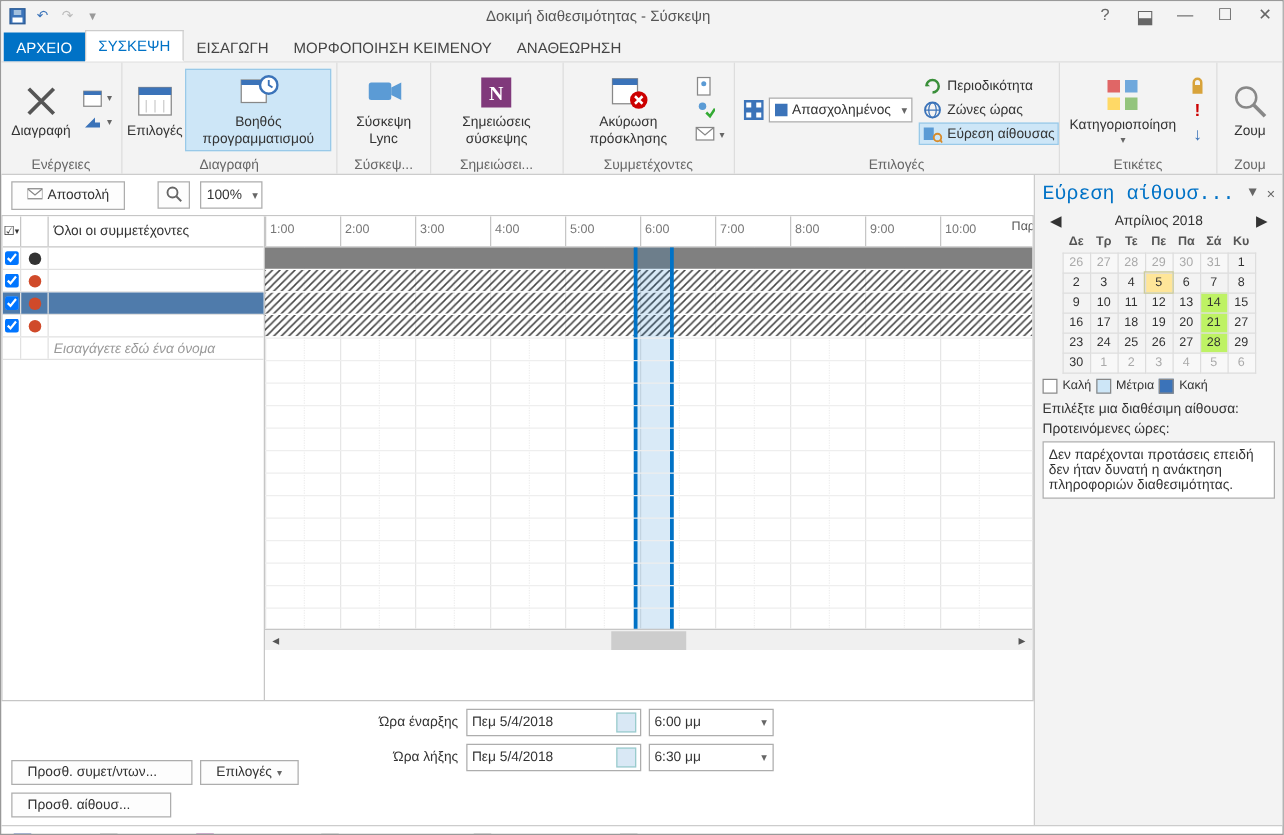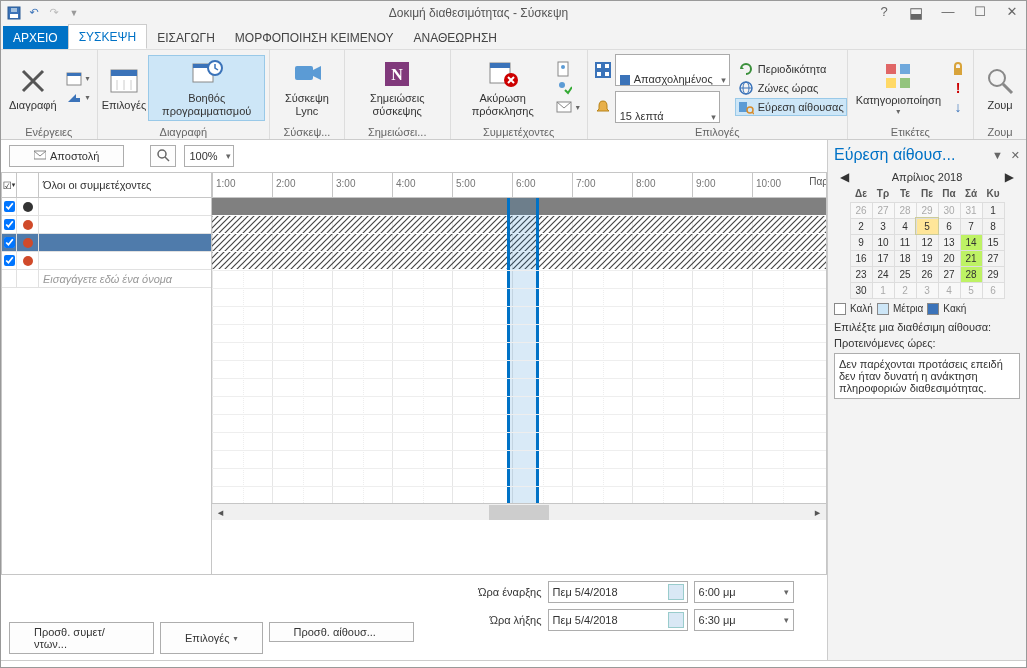--- a/index.html
+++ b/index.html
@@ -24,31 +24,31 @@
 .rgroup { border-right:1px solid #ddd; padding:2px 4px 0px; display:flex; flex-direction:column; }
 .rgroup-body { flex:1; display:flex; align-items:center; gap:2px; }
 .rgroup-label { text-align:center; color:#666; padding:2px 0 1px; font-size:11px; }
 .rbtn { display:flex; flex-direction:column; align-items:center; justify-content:center; padding:2px 4px; text-align:center; line-height:1.15; cursor:pointer; min-width:44px; }
 .rbtn .ic { width:32px; height:32px; margin-bottom:2px; display:flex; align-items:center; justify-content:center; }
 .rbtn.active { background:#cde6f7; border:1px solid #99c9e8; }
 .smallstack { display:flex; flex-direction:column; gap:1px; }
 .smallitem { display:flex; align-items:center; gap:4px; padding:1px 3px; white-space:nowrap; cursor:pointer; }
 .smallitem .sic { width:16px; height:16px; display:flex; align-items:center; justify-content:center; }
 .smallitem.active { background:#cde6f7; border:1px solid #99c9e8; padding:0 2px; }
-.combo-inp { border:1px solid #aaa; background:#fff; height:32px; padding:0 16px 0 4px; font-size:11px; position:relative; display:inline-flex; align-items:flex-end; min-width:70px; }
+.combo-inp { border:1px solid #aaa; background:#fff; height:20px; padding:0 16px 0 4px; font-size:11px; position:relative; display:inline-flex; align-items:center; min-width:70px; }
 .combo-inp::after { content:"▾"; position:absolute; right:3px; color:#666; font-size:9px; }
 
 
 .main-wrap { display:flex; height:520px; }
 .left-col { flex:1; display:flex; flex-direction:column; border-right:1px solid #ccc; }
 .right-col { width:198px; background:#f3f3f3; display:flex; flex-direction:column; }
 
 
 .ctrl-row { height:32px; display:flex; align-items:center; padding:4px 8px; gap:8px; }
-.btn-lite { border:1px solid #adadad; background:#fdfdfd; padding:3px 24px; font-size:11px; display:flex; align-items:center; gap:4px; cursor:pointer; }
+.btn-lite { border:1px solid #adadad; background:#fdfdfd; padding:3px 12px; font-size:11px; display:flex; align-items:center; gap:4px; cursor:pointer; }
 .icon-btn { width:26px; height:22px; border:1px solid #adadad; background:#fdfdfd; display:flex; align-items:center; justify-content:center; cursor:pointer; }
 .zoom-box { height:22px; border:1px solid #adadad; background:#fff; display:flex; align-items:center; padding:0 4px; position:relative; min-width:50px; }
 .zoom-box::after { content:"▾"; position:absolute; right:3px; color:#666; font-size:9px; }
 
 
 .sched-area { flex:1; display:flex; border:1px solid #c6c6c6; overflow:hidden; }
 .att-col { width:210px; border-right:1px solid #c6c6c6; overflow:hidden; }
 .grid-col { flex:1; overflow:hidden; position:relative; }
 
 .att-head { height:25px; background:#fff; border-bottom:1px solid #c6c6c6; display:flex; align-items:center; }
@@ -80,36 +80,36 @@
 
 .selection-band { position:absolute; top:0; bottom:0; border-left:3px solid #0072c6; border-right:3px solid #0072c6; background:rgba(0,114,198,0.15); }
 
 .hscroll { height:17px; display:flex; align-items:center; background:#f0f0f0; border-top:1px solid #c6c6c6; }
 .hscroll-arrow { width:17px; text-align:center; color:#555; cursor:pointer; }
 .hscroll-track { flex:1; height:15px; background:#f0f0f0; position:relative; }
 .hscroll-thumb { position:absolute; height:15px; background:#cdcdcd; }
 
 
 .bottom-ctrl { display:flex; padding:6px 8px; gap:8px; }
-.bottom-left { display:flex; flex-direction:row; gap:6px;margin-top:41px; }
+.bottom-left { display:flex; flex-direction:column; gap:6px;margin-top:41px; }
 .time-pickers { display:flex; flex-direction:column; gap:6px; margin-left:40px; }
 .time-row { display:flex; align-items:center; gap:6px; }
 .time-row label { width:80px; text-align:right; }
 .date-inp { width:140px; height:22px; border:1px solid #adadad; background:#fff; padding:0 20px 0 4px; position:relative; display:flex; align-items:center; }
 .date-inp::after { content:""; position:absolute; right:3px; width:14px; height:14px; background:#d9e8f5; border:1px solid #9cc; }
 .time-inp { width:100px; height:22px; border:1px solid #adadad; background:#fff; padding:0 16px 0 4px; position:relative; display:flex; align-items:center; }
 .time-inp::after { content:"▾"; position:absolute; right:4px; color:#666; font-size:9px;}
 
 
 .legend-bar { height:26px; display:flex; align-items:center; gap:14px; padding:0 10px; border-top:1px solid #ccc; }
 .legend-item { display:flex; align-items:center; gap:4px; }
 .swatch { width:14px; height:14px; border:1px solid #666; }
 
 
-.rp-title { display:flex; align-items:center; padding:6px 6px 4px; }
+.rp-title { display:flex; align-items:center; padding:6px 6px 4px;font-family:Liberation Mono, monospace; }
 .rp-title h3 { flex:1; margin:0; font-size:16px; font-weight:normal; color:#0072c6; white-space:nowrap; overflow:hidden; text-overflow:ellipsis; }
 .rp-title .mini { color:#666; cursor:pointer; }
 
 .cal-nav { display:flex; align-items:center; justify-content:space-between; padding:2px 12px; }
 .cal-nav .arrow { color:#333; cursor:pointer; font-size:12px; }
 .cal-nav .mon { font-size:11px; }
 
 table.cal { border-collapse:collapse; margin:0 auto; }
 table.cal th, table.cal td { width:22px; height:16px; text-align:center; font-size:10px; border:1px solid #ddd; padding:0; }
 table.cal th { color:#555; border:0; }
@@ -306,30 +306,20 @@
                 <rect width="16" height="16" fill="#3b73b9"></rect>
                 <rect x="2" y="2" width="4" height="4" fill="#fff"></rect>
                 <rect x="10" y="2" width="4" height="4" fill="#fff"></rect>
                 <rect x="2" y="10" width="4" height="4" fill="#fff"></rect>
                 <rect x="10" y="10" width="4" height="4" fill="#fff"></rect>
               </svg>
             </span>
           <span class="combo-inp" style="min-width:105px">
               <span style="width:10px;height:10px;background:#3b73b9;display:inline-block;margin-right:4px"></span>
               <span>Απασχολημένος</span>
-            </span>
-        </div>
-        <div class="smallitem">
-          <span class="sic">
-              <svg width="16" height="16" viewBox="0 0 16 16">
-                <path d="M8 2 C5 2 4 4 4 7 L4 10 L2 12 L14 12 L12 10 L12 7 C12 4 11 2 8 2 Z" fill="#e8b04a" stroke="#b8841a"></path>
-              </svg>
-            </span>
-          <span class="combo-inp" style="min-width:105px">
-              <span>15 λεπτά</span>
             </span>
         </div>
       </div>
       <div class="smallstack">
         <div class="smallitem">
             <span class="sic">
               <svg width="16" height="16" viewBox="0 0 16 16">
                 <path d="M3 8 A5 5 0 1 1 8 13" stroke="#3a8f3a" stroke-width="2" fill="none"></path>
                 <path d="M3 5 L3 8 L6 8" fill="#3a8f3a"></path>
               </svg>
@@ -564,21 +554,21 @@
     <div class="bottom-ctrl">
       <div class="bottom-left">
         <div style="display:flex;gap:6px">
           <div class="btn-lite" style="width:145px">Προσθ. συμετ/ντων...</div>
           <div class="btn-lite">
               <span>Επιλογές</span> 
               <span style="font-size:8px;color:#666">▾</span>
             </div>
         </div>
         <div>
-           <div class="btn-lite" style="width:145px">Προσθ. αίθουσ...</div>
+           <div class="btn-lite" style="width:128px">Προσθ. αίθουσ...</div>
         </div>
       </div>
       <div class="time-pickers">
         <div class="time-row">
           <label>Ώρα έναρξης</label>
           <div class="date-inp">
               <span>Πεμ 5/4/2018</span>
             </div>
           <div class="time-inp">
               <span>6:00 μμ</span>

